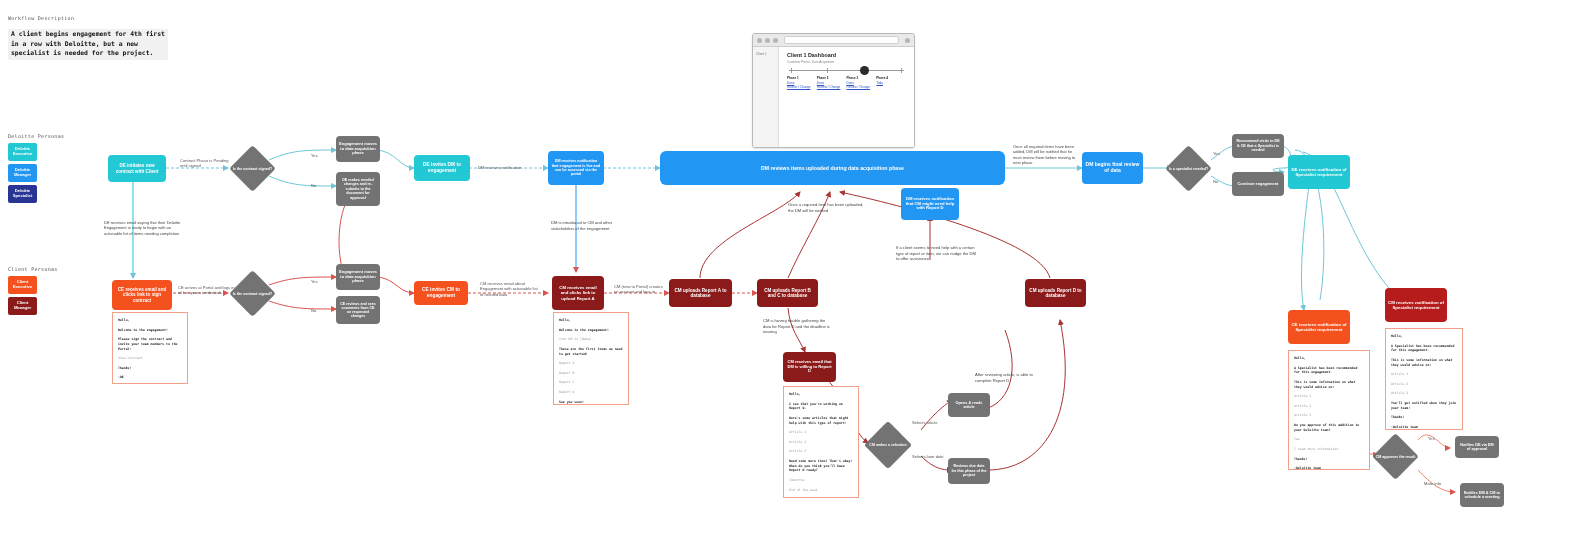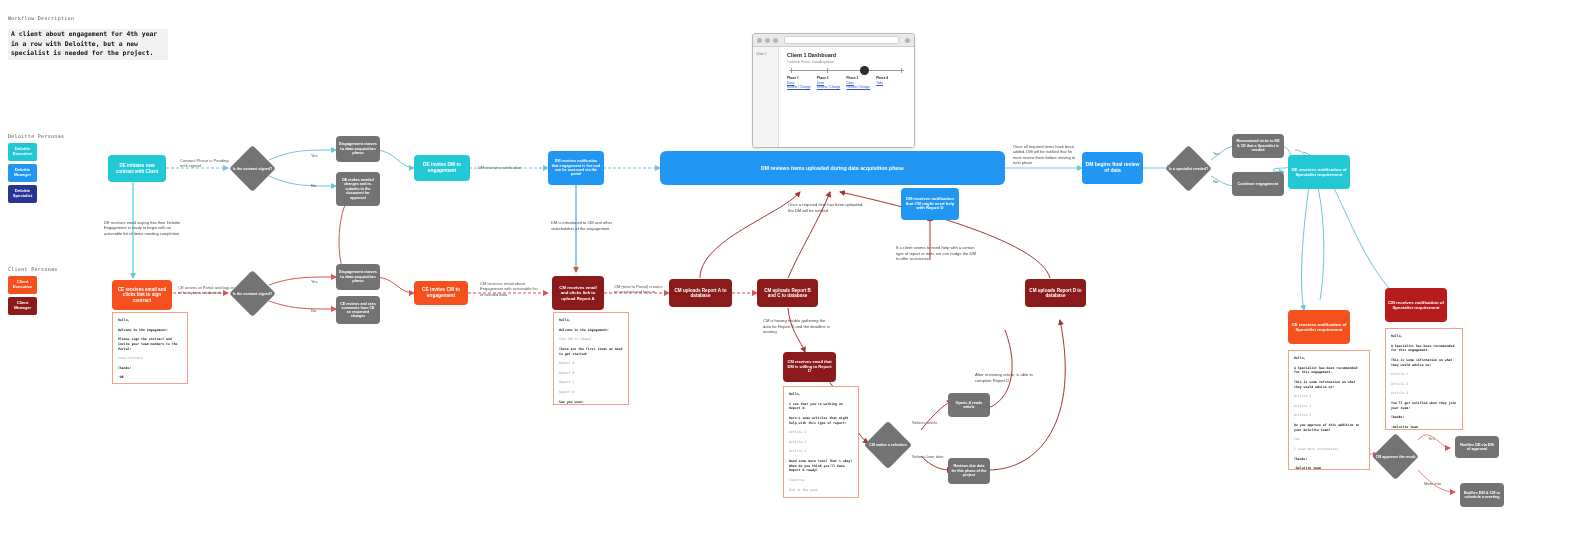--- a/index.html
+++ b/index.html
@@ -228,21 +228,21 @@
       <path d="M930,260 L930,216" stroke="#a33" marker-end="url(#adr)"></path>
       <path d="M930,240 C900,250 860,270 840,286" stroke="#a33" opacity="0"></path>
 
       <path d="M1322,380 C1310,420 1330,450 1378,455" stroke="#f0846a" marker-end="url(#ar)"></path>
       <path d="M1418,440 C1430,425 1440,448 1450,448" stroke="#f0846a" marker-end="url(#ar)"></path>
       <path d="M1418,470 C1432,485 1442,492 1455,492" stroke="#f0846a" marker-end="url(#ar)"></path>
     </g>
   </svg>
 
   <div class="section-title" style="left:8px;top:15px;font-size:5px;">Workflow Description</div>
-  <div class="desc" style="left:8px;top:29px;width:160px;font-size:6.4px;">A client about engagement for 4th year in a row with Deloitte, but a new specialist is needed for the project.</div>
+  <div class="desc" style="left:8px;top:29px;width:160px;font-size:6.4px;">A client begins engagement for 4th first in a row with Deloitte, but a new specialist is needed for the project.</div>
 
   <div class="section-title" style="left:8px;top:133px;font-size:5px;">Deloitte Personas</div>
   <div class="legend-chip n-cyan" style="left:8px;top:143px;width:29px;height:18px;font-size:4.2px;">Deloitte Executive</div>
   <div class="legend-chip n-blue" style="left:8px;top:164px;width:29px;height:18px;font-size:4.2px;">Deloitte Manager</div>
   <div class="legend-chip n-navy" style="left:8px;top:185px;width:29px;height:18px;font-size:4.2px;">Deloitte Specialist</div>
 
   <div class="section-title" style="left:8px;top:266px;font-size:5px;">Client Personas</div>
   <div class="legend-chip n-orange" style="left:8px;top:276px;width:29px;height:18px;font-size:4.2px;">Client Executive</div>
   <div class="legend-chip n-dred" style="left:8px;top:297px;width:29px;height:18px;font-size:4.2px;">Client Manager</div>
 

